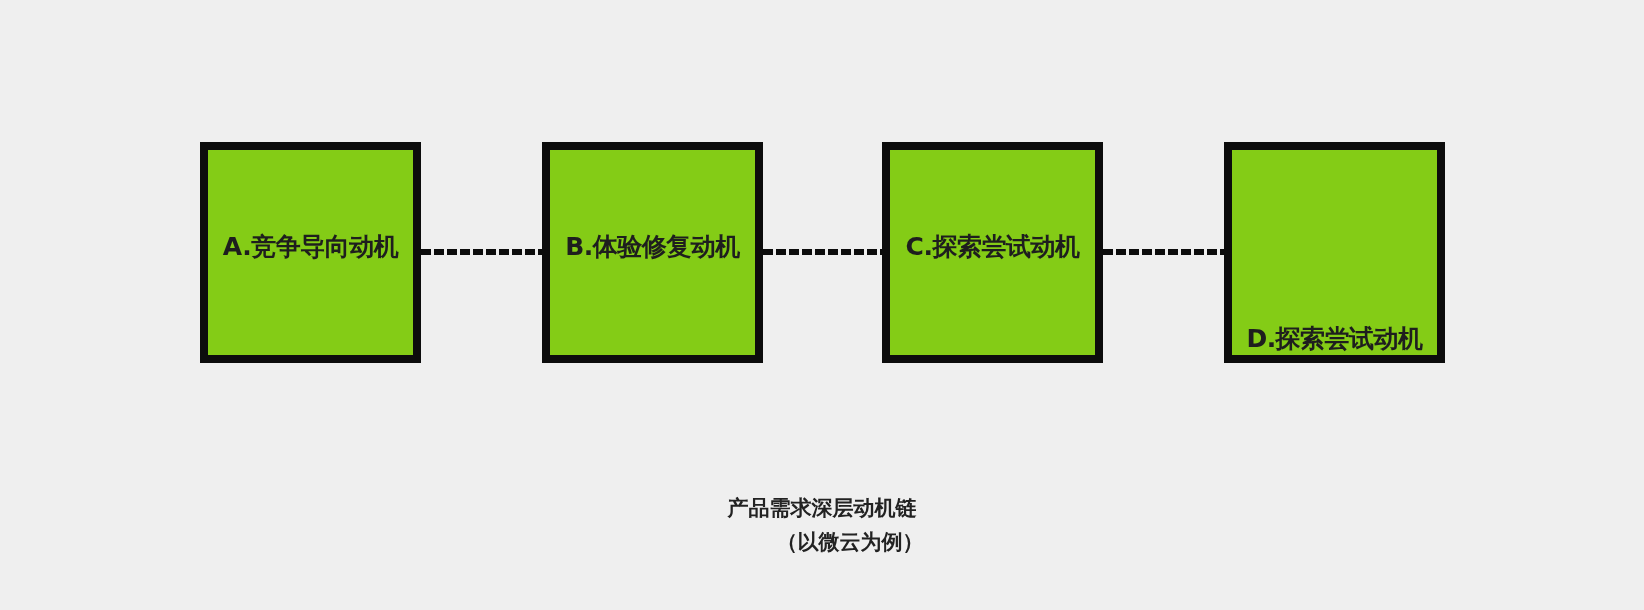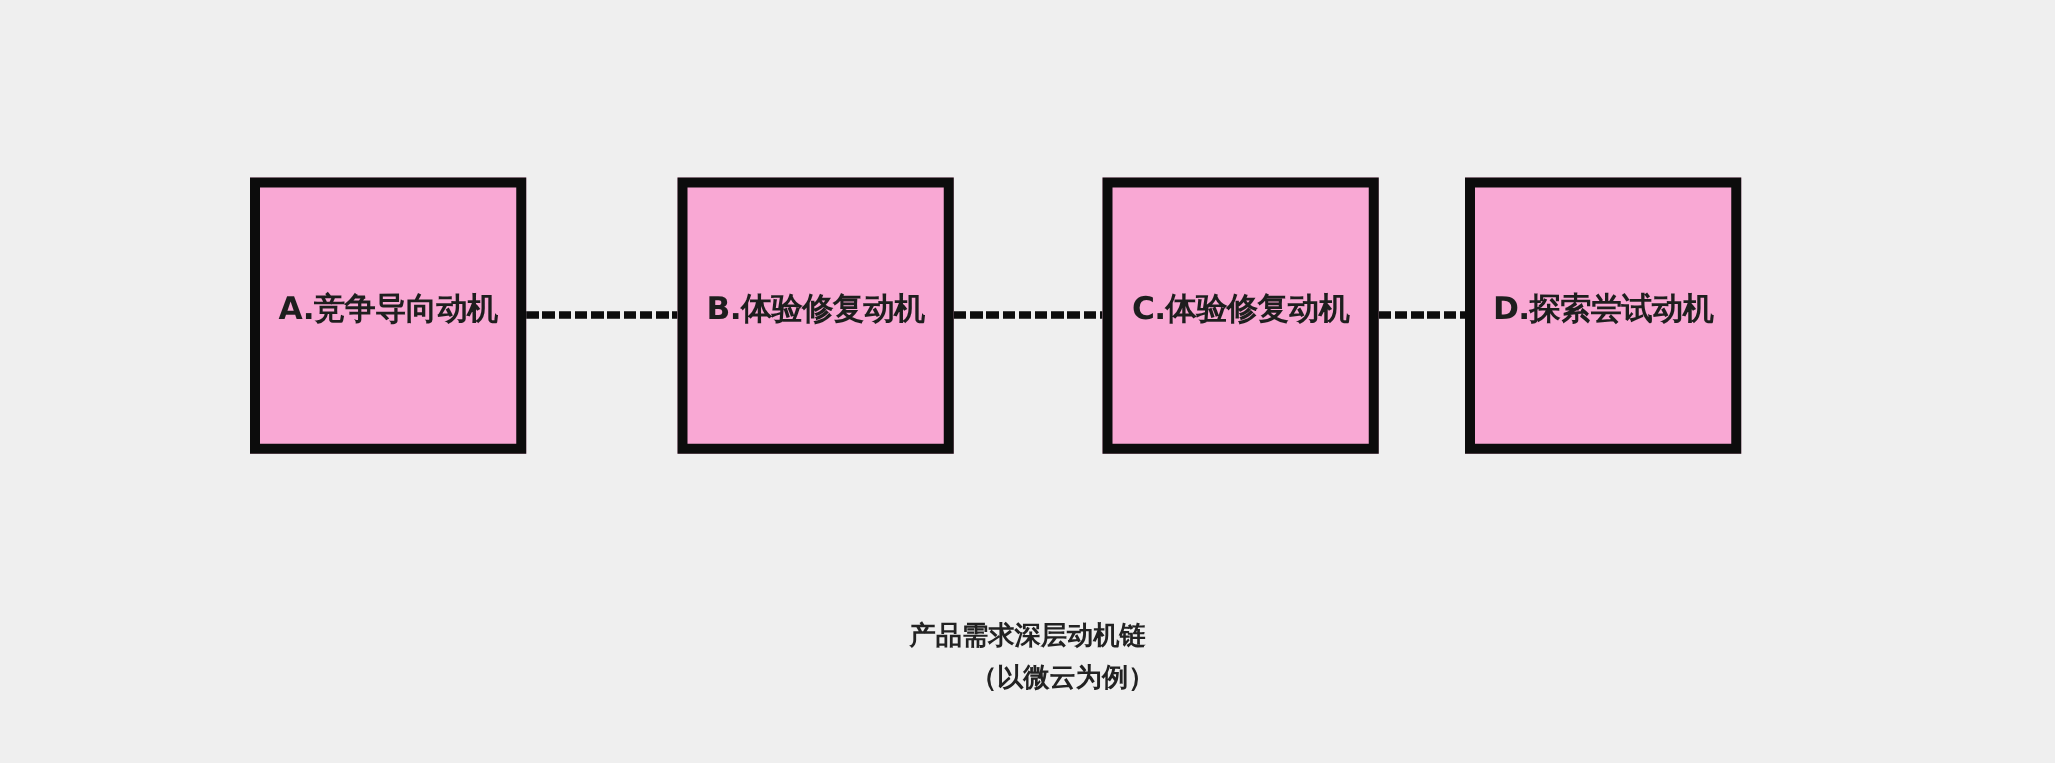--- a/index.html
+++ b/index.html
@@ -14,21 +14,21 @@
       overflow: hidden;
       font-family: "DejaVu Sans", "Liberation Sans", sans-serif;
       color: #1e1e1e;
     }
     .box {
       position: absolute;
       top: 142px;
       width: 205px;
       height: 205px;
       border: 8px solid #0c0c0c;
-      background: #f9a8d4;
+      background: #84cc16;
       display: flex;
       align-items: center;
       justify-content: center;
     }
     .box-label {
       font-size: 25px;
       font-weight: bold;
       white-space: nowrap;
       letter-spacing: -0.5px;
       color: #1e1e1e;
@@ -68,25 +68,25 @@
 
   <div class="connector" style="left:421px; width:121px;"></div>
 
   <div class="box" style="left:542px;">
     <span class="box-label">B.体验修复动机</span>
   </div>
 
   <div class="connector" style="left:763px; width:119px;"></div>
 
   <div class="box" style="left:882px;">
-    <span class="box-label">C.体验修复动机</span>
+    <span class="box-label">C.探索尝试动机</span>
   </div>
 
   <div class="connector" style="left:1103px; width:121px;"></div>
 
-  <div class="box" style="left:1172px;">
+  <div class="box" style="left:1224px;align-items:flex-end;">
     <span class="box-label">D.探索尝试动机</span>
   </div>
 
   <div class="caption" style="top:491px;">产品需求深层动机链</div>
   <div class="caption" style="top:525px;margin-left:28px;">（以微云为例）</div>
 
 </div>
 
 </body></html>

